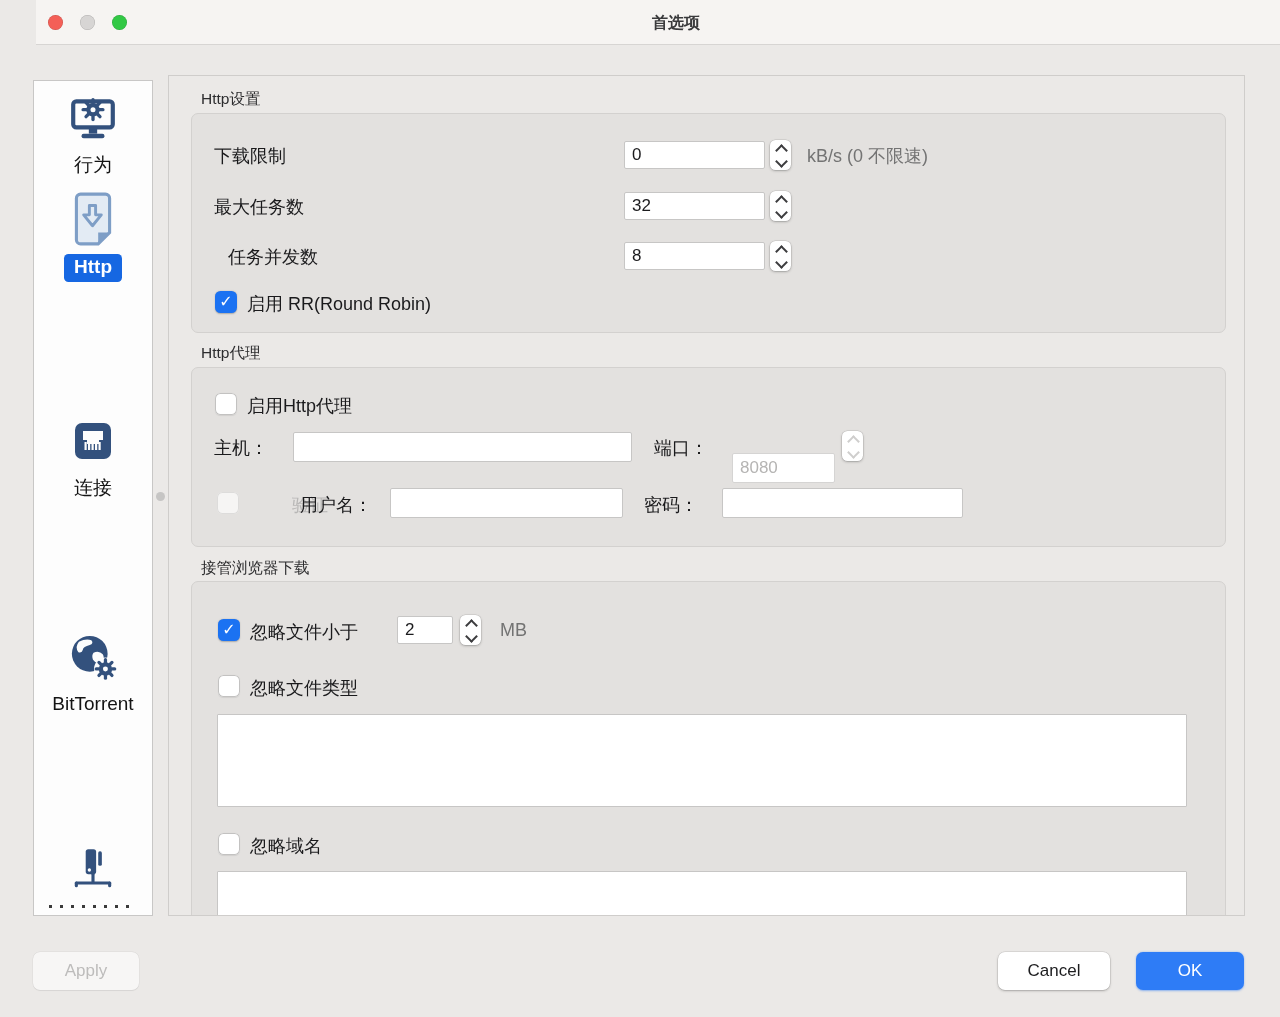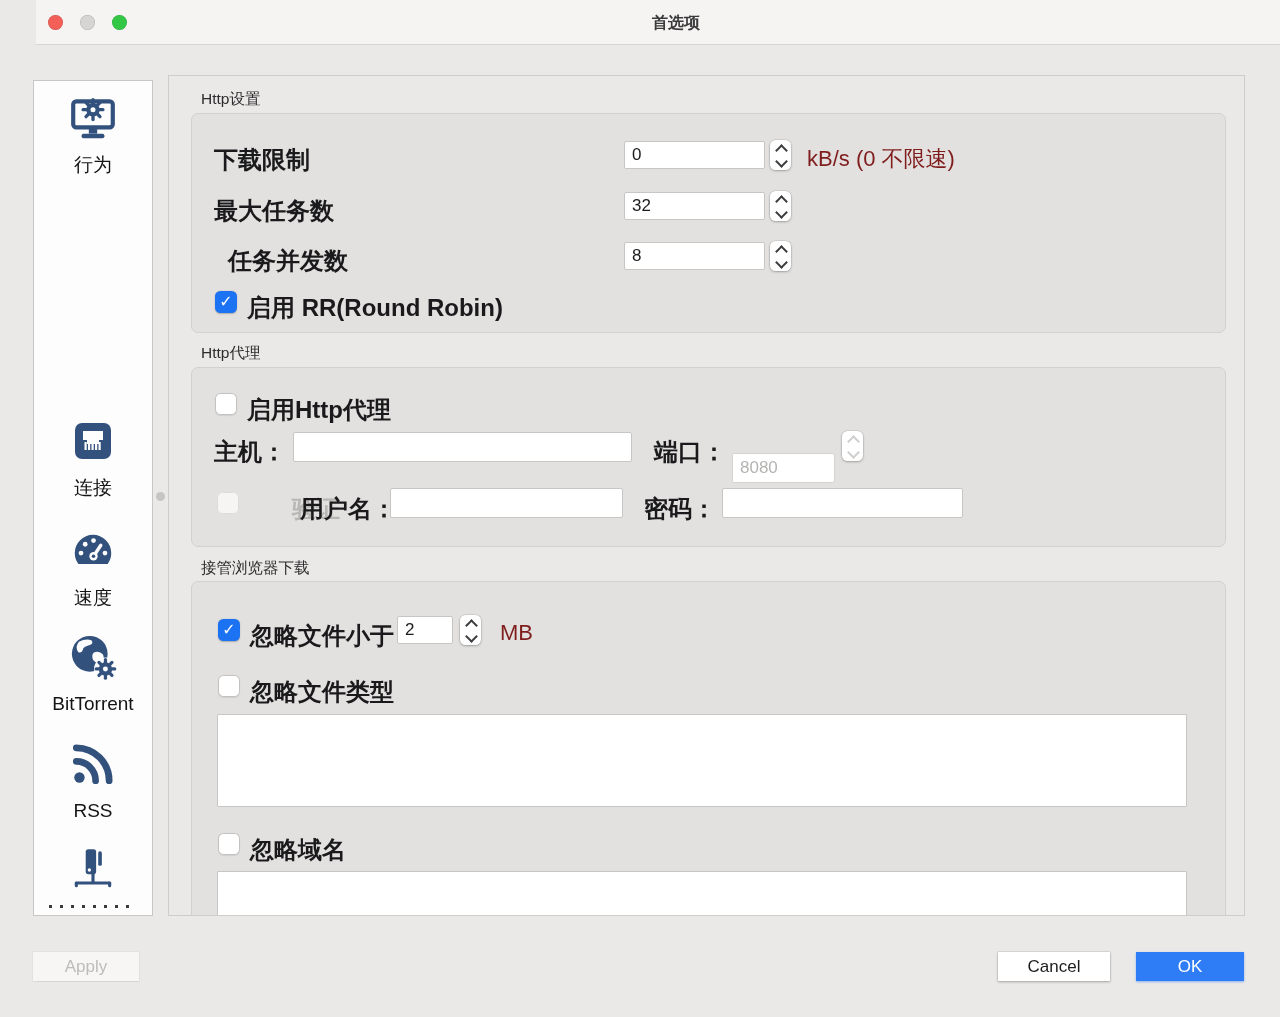--- a/index.html
+++ b/index.html
@@ -24,23 +24,23 @@
   .side-label.pill{background:#1667e2;color:#fff;font-weight:700;padding:1px 10px 3px;border-radius:4.5px;}
   .clipped-dots{margin-top:8px;width:88px;height:3px;background:repeating-linear-gradient(90deg,#3a3a3a 0 3px,transparent 3px 11px);}
 
   
   .splitter-dot{position:absolute;left:156px;top:492px;width:9px;height:9px;border-radius:50%;background:#c6c5c4;}
 
   
   .pane{position:absolute;left:168px;top:75px;width:1077px;height:841px;background:#ebe9e7;border:1px solid #cfcdcb;overflow:hidden;}
   .group-title{position:absolute;font-size:15.5px;color:#2c2c2e;white-space:nowrap;}
   .group-box{position:absolute;left:22px;width:1035px;background:#e3e1df;border:1px solid #d3d1cf;border-radius:7px;}
-  .row-label{position:absolute;font-size:24px;color:#1a1a1c;white-space:nowrap;font-weight:bold;}
+  .row-label{position:absolute;font-size:18px;color:#1a1a1c;white-space:nowrap;}
   .row-label.dim{color:#b8b7b6;margin-left:44px;}
-  .suffix{position:absolute;font-size:22px;color:#7f1d1d;white-space:nowrap;}
+  .suffix{position:absolute;font-size:18px;color:#737373;white-space:nowrap;}
 
   .field{position:absolute;border:1px solid #c7c6c5;border-radius:2px;background:#fff;font-family:inherit;font-size:17px;color:#1b1b1d;padding:0 7px;outline:none;}
   .field.dim{border-color:#d5d4d3;color:#b5b4b3;}
   .field.dim::placeholder{color:#b5b4b3;}
   textarea.tarea{position:absolute;border:1px solid #c7c6c5;border-radius:1px;background:#fff;resize:none;outline:none;font-family:inherit;font-size:16px;padding:6px;}
 
   
   .cb{position:absolute;width:22px;height:22px;border-radius:5.5px;background:#fff;box-shadow:inset 0 0 0 1px #c3c2c1,0 .5px 1px rgba(0,0,0,.08);display:flex;align-items:center;justify-content:center;}
   .cb.checked{background:#1b72f2;box-shadow:0 .5px 1.5px rgba(0,0,0,.25);}
   .cb.checked .tick{color:#fff;font-size:16px;font-weight:700;line-height:1;margin-top:-1px;}
@@ -48,21 +48,21 @@
 
   
   .stepper{position:absolute;width:21px;height:30px;background:#fff;border-radius:5.5px;box-shadow:0 0 0 .5px rgba(0,0,0,.12),0 1px 2.5px rgba(0,0,0,.25);display:flex;flex-direction:column;}
   .stepper .half{position:relative;width:21px;height:15px;}
   .stepper .half::after{content:"";position:absolute;left:6.5px;width:7px;height:7px;border:0 solid #3c3c3e;transform:rotate(45deg);}
   .stepper .up::after{top:6px;border-top-width:2.2px;border-left-width:2.2px;}
   .stepper .down::after{top:2px;border-bottom-width:2.2px;border-right-width:2.2px;}
   .stepper.disabled .half::after{border-color:#cfcecd;}
 
   
-  .btn{position:absolute;height:29px;border:none;border-radius:0;font-family:inherit;font-size:17px;display:flex;align-items:center;justify-content:center;cursor:default;}
+  .btn{position:absolute;height:38px;border:none;border-radius:7px;font-family:inherit;font-size:17px;display:flex;align-items:center;justify-content:center;cursor:default;}
   .btn.apply{left:33px;top:952px;width:106px;background:#f7f6f5;color:#bdbcbb;box-shadow:0 0 0 .5px rgba(0,0,0,.06),0 .5px 1px rgba(0,0,0,.06);}
   .btn.cancel{left:998px;top:952px;width:112px;background:#ffffff;color:#1d1d1f;box-shadow:0 0 0 .5px rgba(0,0,0,.12),0 1px 2.5px rgba(0,0,0,.25);}
   .btn.ok{left:1136px;top:952px;width:108px;background:#2e7cf6;color:#ffffff;box-shadow:0 .5px 2px rgba(46,124,246,.5);}
 </style>
 </head>
 <body>
 
 <div class="window">
 
   <div class="titlebar">
@@ -92,54 +92,49 @@
               <line x1="28.2" y1="11.8" x2="30.7" y2="9.3"></line>
           </g>
           <circle cx="24" cy="16" r="2.4" fill="#fdfdfd"></circle>
           <rect x="20" y="33" width="8" height="6" fill="#33517d"></rect>
           <rect x="13" y="39" width="22" height="4.5" rx="2" fill="#33517d"></rect>
         </svg>
       </span>
       <span class="side-label">行为</span>
     </div>
 
+    <div class="side-item" style="top:111px">
+      <span class="side-icon">
+        <svg width="50" height="56" viewBox="0 0 48 54">
+          <path d="M12 3 h24 a4 4 0 0 1 4 4 v33 l-11 11 H12 a4 4 0 0 1 -4 -4 V7 a4 4 0 0 1 4 -4 z" fill="#e3ebf4" stroke="#7e9ec6" stroke-width="3"></path>
+          <path d="M40 40 l-11 11 v-11 z" fill="#7e9ec6"></path>
+          <path d="M20.5 14 h6 v9 h5.5 l-8.5 10.5 L15 23 h5.5 z" fill="none" stroke="#7e9ec6" stroke-width="2.8" stroke-linejoin="round"></path>
+        </svg>
+      </span>
+      <span class="side-label pill">Http</span>
+    </div>
 
 
     <div class="side-item" style="top:333px">
       <span class="side-icon">
         <svg width="48" height="48" viewBox="0 0 48 48">
           <rect x="6" y="6" width="36" height="36" rx="7" fill="#33517d"></rect>
           <path d="M14 14 h20 v9 h-4 v4 H18 v-4 h-4 z" fill="#fdfdfd"></path>
           <g fill="#fdfdfd">
             <rect x="15.5" y="25" width="2.2" height="8"></rect>
               <rect x="19" y="25" width="2.2" height="8"></rect>
             <rect x="22.5" y="25" width="2.2" height="8"></rect>
               <rect x="26" y="25" width="2.2" height="8"></rect>
             <rect x="29.5" y="25" width="2.2" height="8"></rect>
           </g>
         </svg>
       </span>
       <span class="side-label">连接</span>
     </div>
 
-    <div class="side-item" style="top:443px">
-      <span class="side-icon">
-        <svg width="50" height="50" viewBox="0 0 48 48">
-          <path d="M6.5 26 a17.5 17.5 0 1 1 35 0 a17.5 17.5 0 0 1 -3.4 10.4 H9.9 A17.5 17.5 0 0 1 6.5 26 z" fill="#33517d"></path>
-          <circle cx="12.5" cy="26" r="2.3" fill="#fdfdfd"></circle>
-          <circle cx="16.5" cy="17.5" r="2.3" fill="#fdfdfd"></circle>
-          <circle cx="24.5" cy="14" r="2.3" fill="#fdfdfd"></circle>
-          <circle cx="35.5" cy="26" r="2.3" fill="#fdfdfd"></circle>
-          <line x1="24.5" y1="29" x2="31.5" y2="18.5" stroke="#fdfdfd" stroke-width="3.2" stroke-linecap="round"></line>
-          <circle cx="24.5" cy="29" r="4" fill="#fdfdfd"></circle>
-          <circle cx="24.5" cy="29" r="1.7" fill="#33517d"></circle>
-        </svg>
-      </span>
-      <span class="side-label">速度</span>
-    </div>
 
     <div class="side-item" style="top:549px">
       <span class="side-icon">
         <svg width="52" height="52" viewBox="0 0 48 48">
           <circle cx="21" cy="21" r="16.5" fill="#33517d"></circle>
           <path fill="#fdfdfd" d="M11 10 q6.5 -3.5 11.5 -1.5 q2.5 3 -1.5 4.5 q-6 1.5 -6.5 4.5 q-.5 3 -4 2 q-3.5 -4.5 .5 -9.5 z"></path>
           <path fill="#fdfdfd" d="M24.5 20 q5 -2.5 8.5 1.5 q2.5 4 -1.5 6.5 q-5 2.5 -7.5 -1.5 q-1.5 -4 .5 -6.5 z"></path>
           <circle cx="35.5" cy="35" r="10.5" fill="#fdfdfd"></circle>
           <circle cx="35.5" cy="35" r="6.2" fill="#33517d"></circle>
           <g stroke="#33517d" stroke-width="3" stroke-linecap="round">
@@ -151,30 +146,20 @@
               <line x1="31.1" y1="30.6" x2="29.5" y2="29"></line>
             <line x1="35.5" y1="28.8" x2="35.5" y2="26.5"></line>
               <line x1="39.9" y1="30.6" x2="41.5" y2="29"></line>
           </g>
           <circle cx="35.5" cy="35" r="2.3" fill="#fdfdfd"></circle>
         </svg>
       </span>
       <span class="side-label">BitTorrent</span>
     </div>
 
-    <div class="side-item" style="top:656px">
-      <span class="side-icon">
-        <svg width="50" height="50" viewBox="0 0 48 48">
-          <circle cx="11" cy="37" r="5" fill="#33517d"></circle>
-          <path d="M8 21.5 a18.5 18.5 0 0 1 18.5 18.5" fill="none" stroke="#33517d" stroke-width="6.5" stroke-linecap="round"></path>
-          <path d="M8 8.5 a31.5 31.5 0 0 1 31.5 31.5" fill="none" stroke="#33517d" stroke-width="6.5" stroke-linecap="round"></path>
-        </svg>
-      </span>
-      <span class="side-label">RSS</span>
-    </div>
 
     <div class="side-item" style="top:762px">
       <span class="side-icon">
         <svg width="50" height="50" viewBox="0 0 48 48">
           <rect x="17" y="4" width="10" height="24" rx="2.5" fill="#33517d"></rect>
           <rect x="29" y="6" width="3.5" height="14" rx="1.6" fill="#33517d"></rect>
           <circle cx="20.5" cy="24" r="1.6" fill="#fdfdfd"></circle>
           <g stroke="#33517d" stroke-width="3" stroke-linecap="round">
             <line x1="24" y1="28" x2="24" y2="36"></line>
             <line x1="8" y1="36.5" x2="40" y2="36.5"></line>

